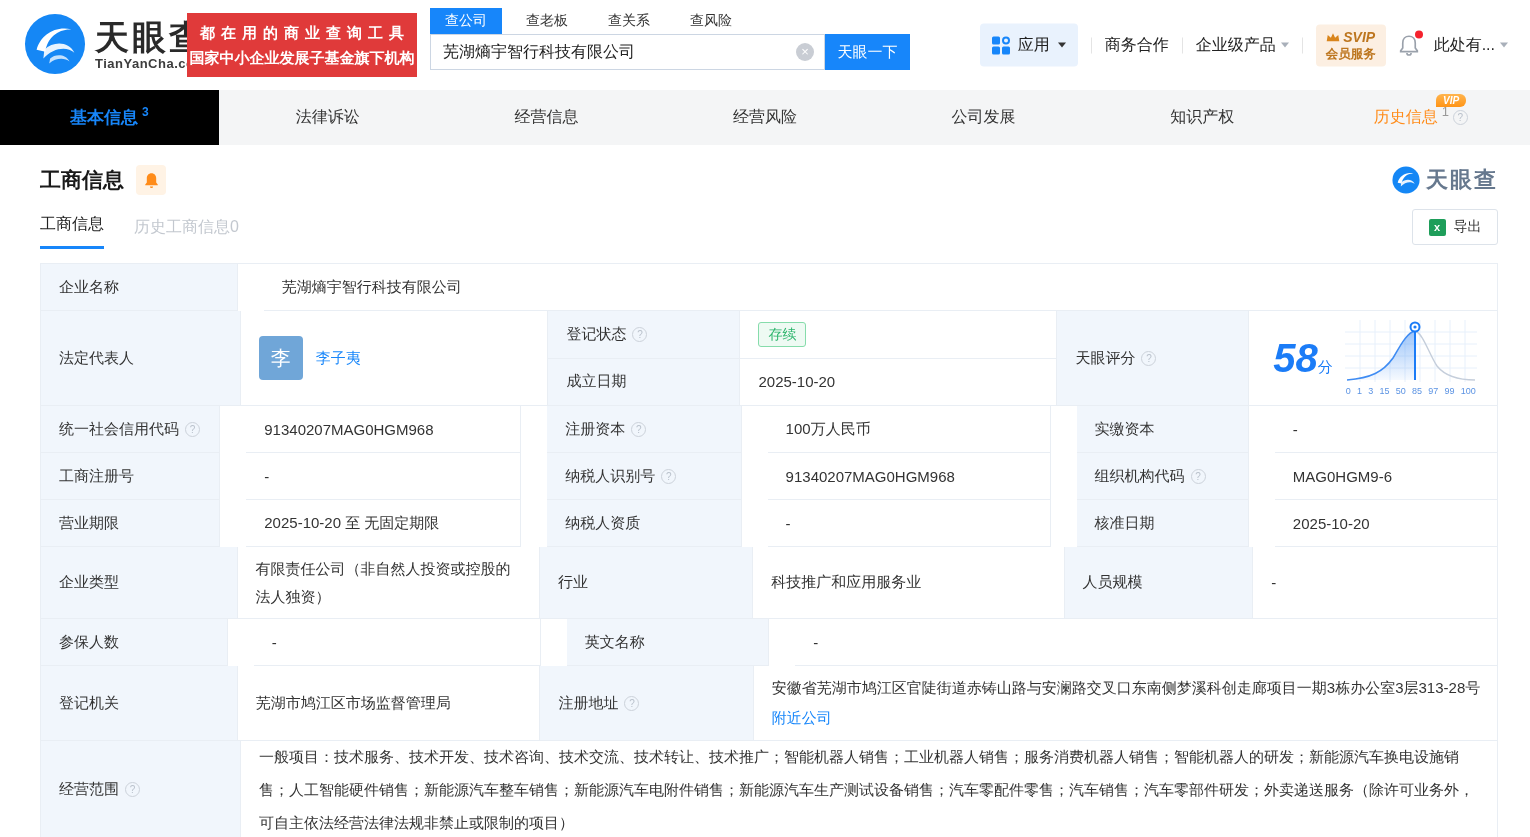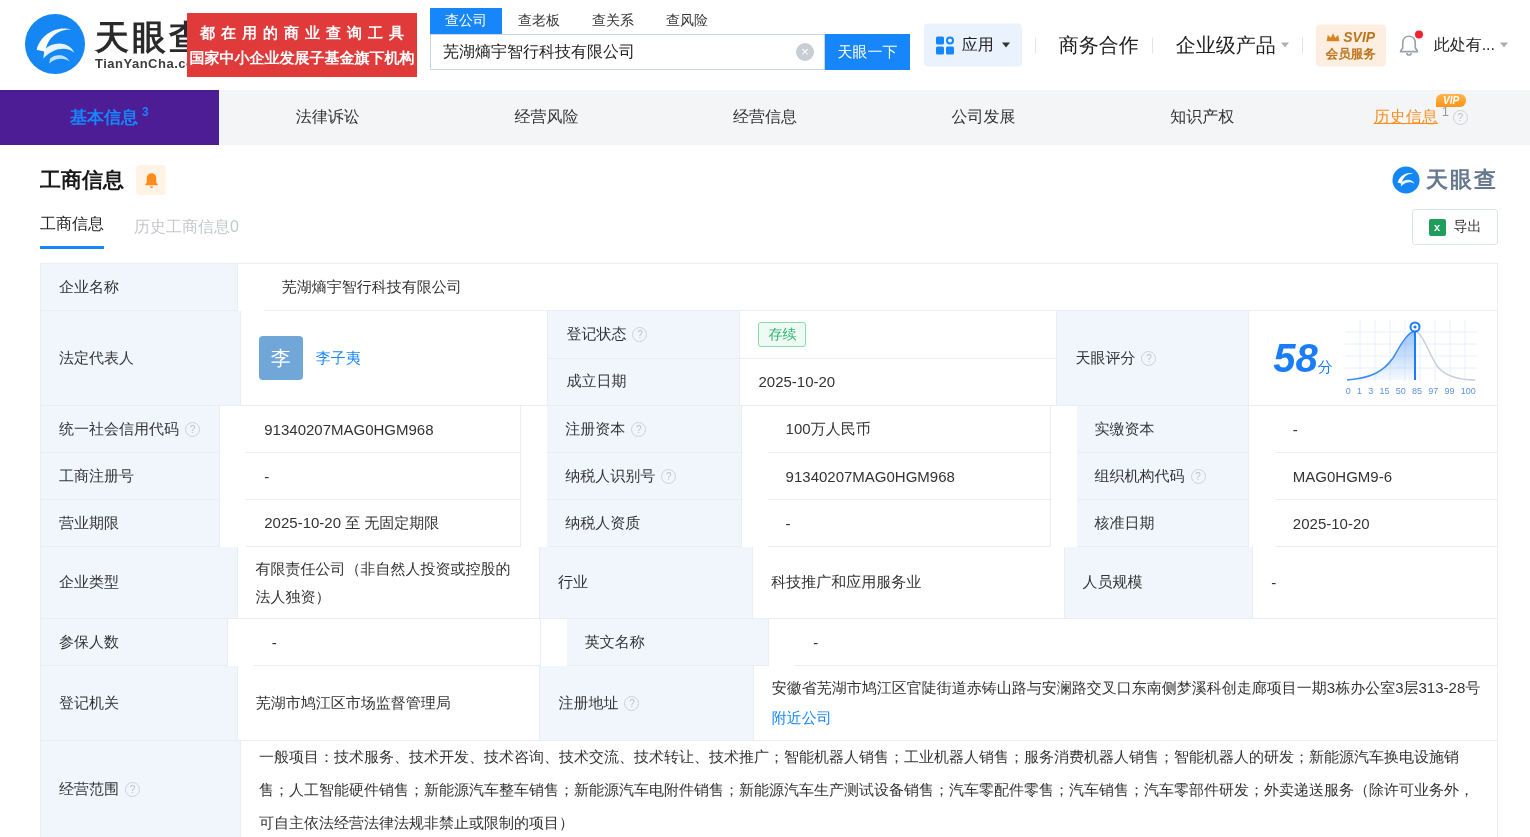--- a/index.html
+++ b/index.html
@@ -16,21 +16,21 @@
   .logo-icon { width:62px; height:62px; }
   .logo-cn { font-size:34px; font-weight:bold; color:#2a2a2a; letter-spacing:3px; line-height:38px; }
   .logo-en { font-size:13px; font-weight:bold; color:#3d3d3d; letter-spacing:0.5px; }
 
   .banner { position:absolute; left:187px; top:13px; width:230px; height:64px; background:#e03a3a;
     color:#fff; display:flex; flex-direction:column; justify-content:center; align-items:center;
     font-size:15px; font-weight:bold; line-height:25px; }
   .banner .b1 { letter-spacing:6px; margin-right:-6px; }
 
   .search-wrap { position:absolute; left:430px; top:8px; }
-  .stabs { display:flex; height:26px; }
+  .stabs { display:flex; height:26px;gap:8px; }
   .stab { padding:0 16px; font-size:14px; color:#333; display:flex; align-items:center; cursor:pointer; }
   .stab.active { background:#1786fa; color:#fff; padding:0 15px; }
   .sbox { display:flex; }
   .sinput-wrap { position:relative; width:395px; height:36px; border:1px solid #ccd6e3; background:#fff; }
   .sinput { width:100%; height:100%; border:none; outline:none; padding:0 40px 0 12px; font-size:16px; color:#222;
     font-family:"Liberation Sans", sans-serif; }
   .sclear { position:absolute; right:10px; top:50%; transform:translateY(-50%); width:18px; height:18px;
     border-radius:50%; background:#c9cdd4; color:#fff; font-size:13px; line-height:17px; text-align:center; cursor:pointer; }
   .sbtn { width:85px; height:36px; background:#1786fa; color:#fff; border:none; font-size:15px; cursor:pointer;
     font-family:"Liberation Sans", sans-serif; }
@@ -39,38 +39,38 @@
     display:flex; align-items:center; gap:13px; }
   .apps { display:flex; align-items:center; gap:8px; background:#e9f2fd; border-radius:4px; padding:11px 12px;
     cursor:pointer; font-size:16px; color:#222;justify-content:center; }
   .grid-icon { display:grid; grid-template-columns:8px 8px; grid-template-rows:8px 8px; gap:2px; }
   .grid-icon i { width:8px; height:8px; background:#1786fa; border-radius:1.5px; }
   .grid-icon i.ring { background:transparent; border:2px solid #1786fa; border-radius:50%; }
   .caret { width:0; height:0; border-left:4px solid transparent; border-right:4px solid transparent;
     border-top:5px solid #333; display:inline-block; }
   .caret.gray { border-top-color:#a9b0ba; }
   .vline { width:1px; height:16px; background:#e4e4e4; }
-  .hlink { font-size:20px; color:#222; cursor:pointer; display:flex; align-items:center; gap:5px;margin-left:10px; }
+  .hlink { font-size:16px; color:#222; cursor:pointer; display:flex; align-items:center; gap:5px; }
   .svip { background:#fcefe2; border-radius:4px; padding:4px 10px; text-align:center; cursor:pointer; line-height:17px; }
   .svip-top { display:flex; align-items:center; justify-content:center; gap:3px; color:#bd761f; font-weight:bold;
     font-style:italic; font-size:14px; }
   .svip-bottom { color:#bd761f; font-size:12.5px; font-weight:bold; }
   .bell-wrap { position:relative; width:22px; height:24px; cursor:pointer; }
   .reddot { position:absolute; right:-2px; top:-3px; width:8px; height:8px; background:#f5222d; border-radius:50%; }
   .user { font-size:16px; color:#222; display:flex; align-items:center; gap:5px; cursor:pointer; }
 
   
   .tabs { display:flex; height:55px; background:#f4f5f6; }
   .tab { flex:1; display:flex; align-items:center; justify-content:center; font-size:16px; color:#333;
     cursor:pointer; position:relative; }
-  .tab.active { background:#4c1d95; color:#1786fa; font-weight:bold; font-size:17px; }
+  .tab.active { background:#000000; color:#1786fa; font-weight:bold; font-size:17px; }
   .cnt { font-size:12px; margin-left:4px; position:relative; top:-6px; }
   .cnt.blue { color:#1786fa; }
   .cnt.gray { color:#999; font-size:13px; }
-  .orange { color:#ff8c1a;text-decoration:underline; }
+  .orange { color:#ff8c1a; }
   .help { width:15px; height:15px; border-radius:50%; border:1px solid #ccd2da; color:#b9c1cb; font-size:10px;
     line-height:13px; text-align:center; display:inline-block; cursor:pointer; flex:0 0 auto; }
   .tab .help { margin-left:4px; }
   .vip-tag { position:absolute; top:4px; left:57%; background:linear-gradient(180deg,#ffb54f,#ff9416); color:#fff;
     font-size:10px; font-weight:bold; font-style:italic; padding:1px 7px; border-radius:6px 6px 6px 0; }
 
   
   .content { padding:0 32px 0 40px; background:#fff; }
   .sec-head { position:relative; margin-top:18px; height:34px; display:flex; align-items:center; }
   .sec-title { margin:0; font-size:21px; font-weight:bold; color:#1a1a1a; }
@@ -204,24 +204,24 @@
 
   <nav class="tabs">
     <div class="tab active">
       <span>基本信息</span>
       <span class="cnt blue">3</span>
     </div>
     <div class="tab">
       <span>法律诉讼</span>
     </div>
     <div class="tab">
+      <span>经营信息</span>
+    </div>
+    <div class="tab">
       <span>经营风险</span>
-    </div>
-    <div class="tab">
-      <span>经营信息</span>
     </div>
     <div class="tab">
       <span>公司发展</span>
     </div>
     <div class="tab">
       <span>知识产权</span>
     </div>
     <div class="tab">
       <span class="vip-tag">VIP</span>
       <span class="orange">历史信息</span>

